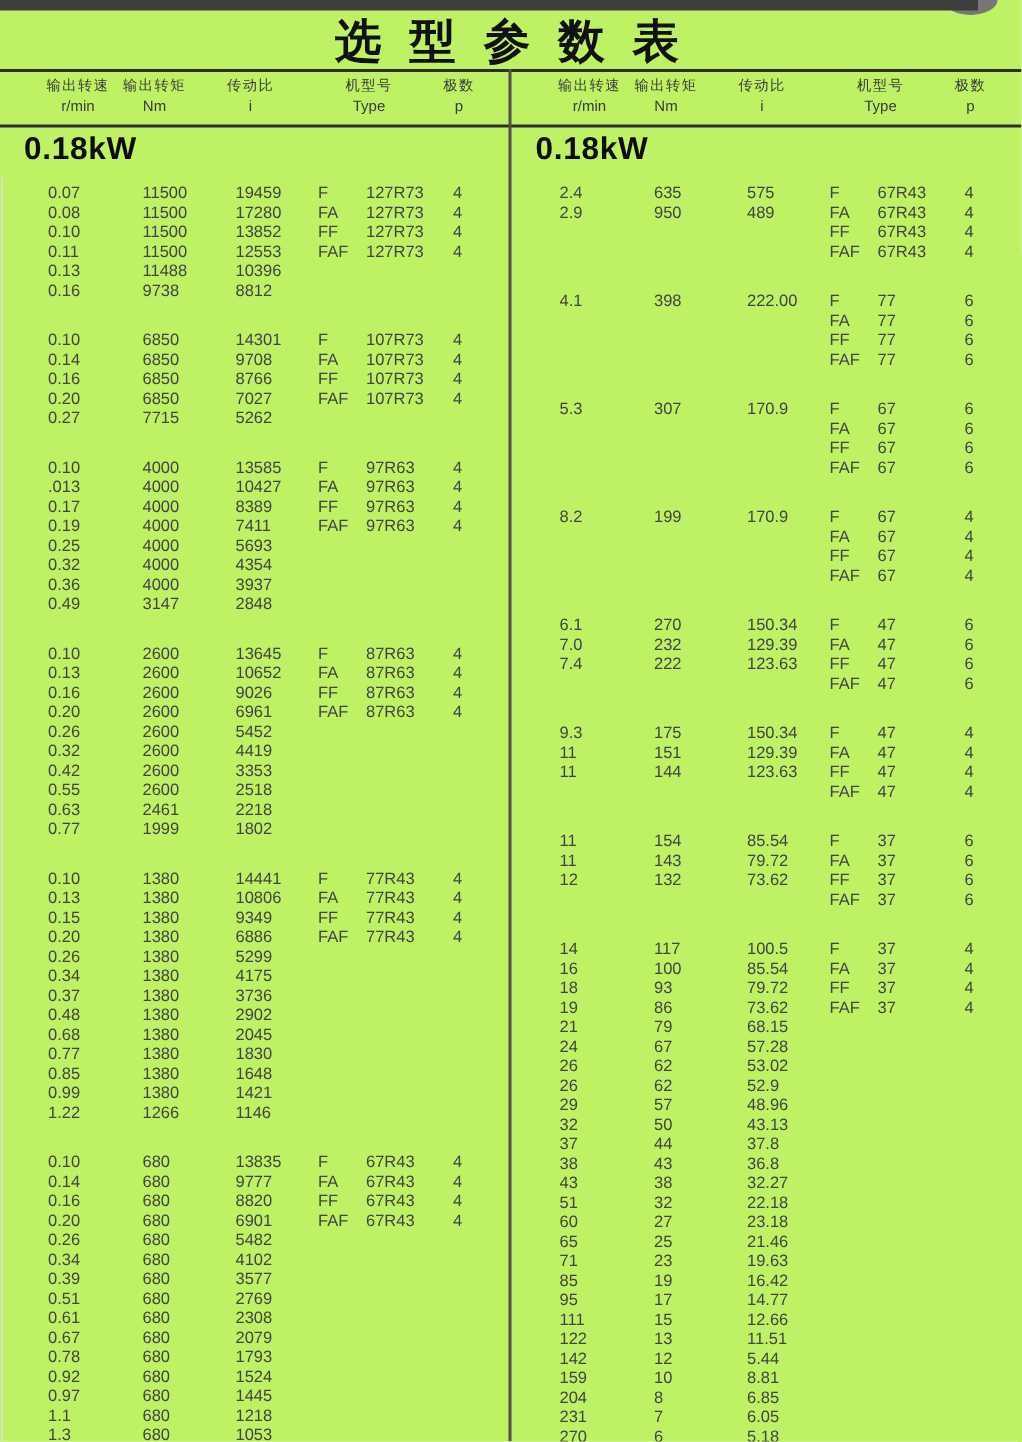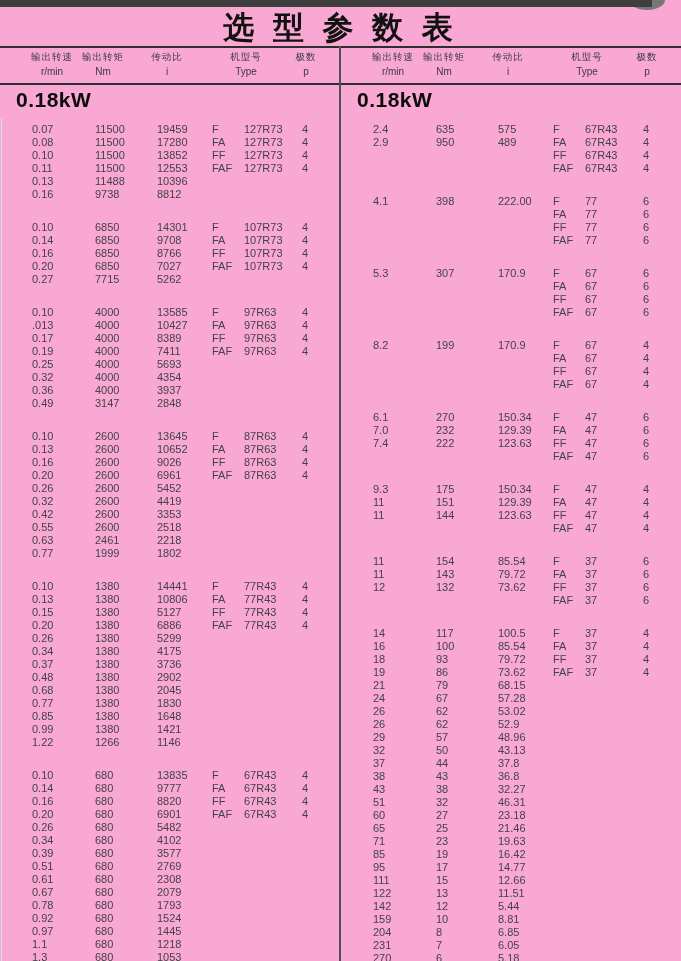--- a/index.html
+++ b/index.html
@@ -1,19 +1,19 @@
 <!DOCTYPE html>
 <html><head>
 <meta charset="utf-8">
 <style>
   html,body{margin:0;padding:0;}
   body{background:#ffffff;}
   .page{
     position:relative; width:681px; height:961px; overflow:hidden;
-    background:#f9a8d4;
+    background:#bef264;
     font-family:"Liberation Sans","DejaVu Sans",sans-serif;
   }
   .top-bar{position:absolute;left:0;top:0;width:652px;height:7px;background:#3e3e3e;z-index:2;}
   .corner-ellipse{position:absolute;left:629px;top:-10px;width:36px;height:20px;border-radius:50%;background:#777;z-index:1;}
   .title{
     position:absolute;left:0;top:7px;width:681px;text-align:center;
     font-size:31px;font-weight:bold;color:#111;letter-spacing:5px;white-space:nowrap;
   }
   .rule{position:absolute;left:0;width:681px;height:2px;background:#2e2e2e;}
   .rule1{top:46px;}
@@ -338,21 +338,21 @@
             <span class="c-speed">0.13</span>
             <span class="c-torque">1380</span>
             <span class="c-ratio">10806</span>
             <span class="c-prefix">FA</span>
             <span class="c-model">77R43</span>
             <span class="c-poles">4</span>
           </div>
           <div class="row">
             <span class="c-speed">0.15</span>
             <span class="c-torque">1380</span>
-            <span class="c-ratio">5127</span>
+            <span class="c-ratio">9349</span>
             <span class="c-prefix">FF</span>
             <span class="c-model">77R43</span>
             <span class="c-poles">4</span>
           </div>
           <div class="row">
             <span class="c-speed">0.20</span>
             <span class="c-torque">1380</span>
             <span class="c-ratio">6886</span>
             <span class="c-prefix">FAF</span>
             <span class="c-model">77R43</span>
@@ -936,21 +936,21 @@
             <span class="c-speed">43</span>
             <span class="c-torque">38</span>
             <span class="c-ratio">32.27</span>
             <span class="c-prefix"></span>
             <span class="c-model"></span>
             <span class="c-poles"></span>
           </div>
           <div class="row">
             <span class="c-speed">51</span>
             <span class="c-torque">32</span>
-            <span class="c-ratio">46.31</span>
+            <span class="c-ratio">22.18</span>
             <span class="c-prefix"></span>
             <span class="c-model"></span>
             <span class="c-poles"></span>
           </div>
           <div class="row">
             <span class="c-speed">60</span>
             <span class="c-torque">27</span>
             <span class="c-ratio">23.18</span>
             <span class="c-prefix"></span>
             <span class="c-model"></span>

